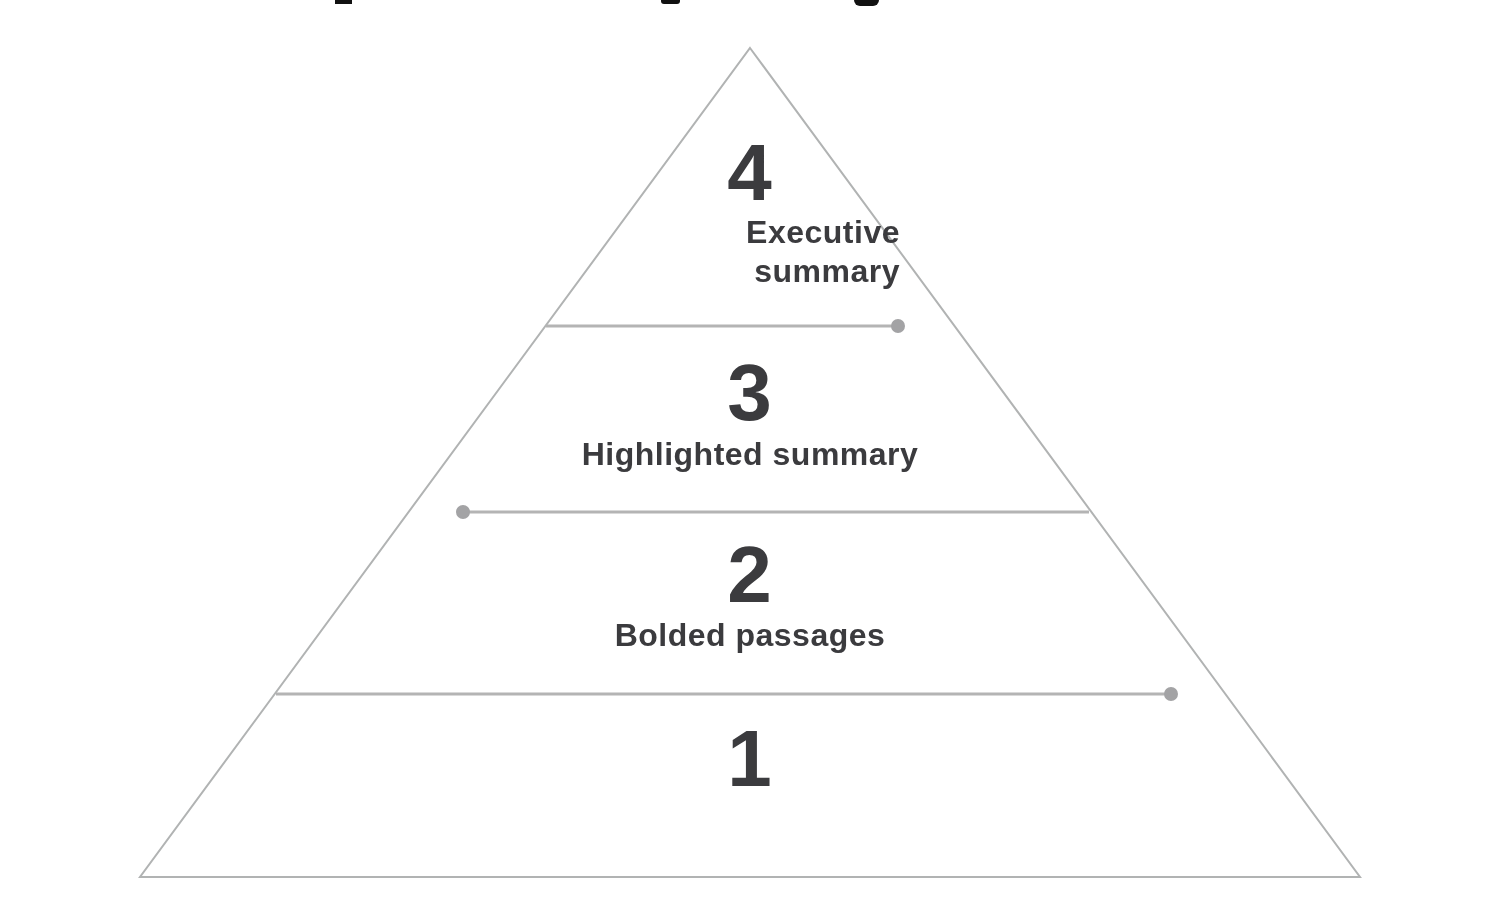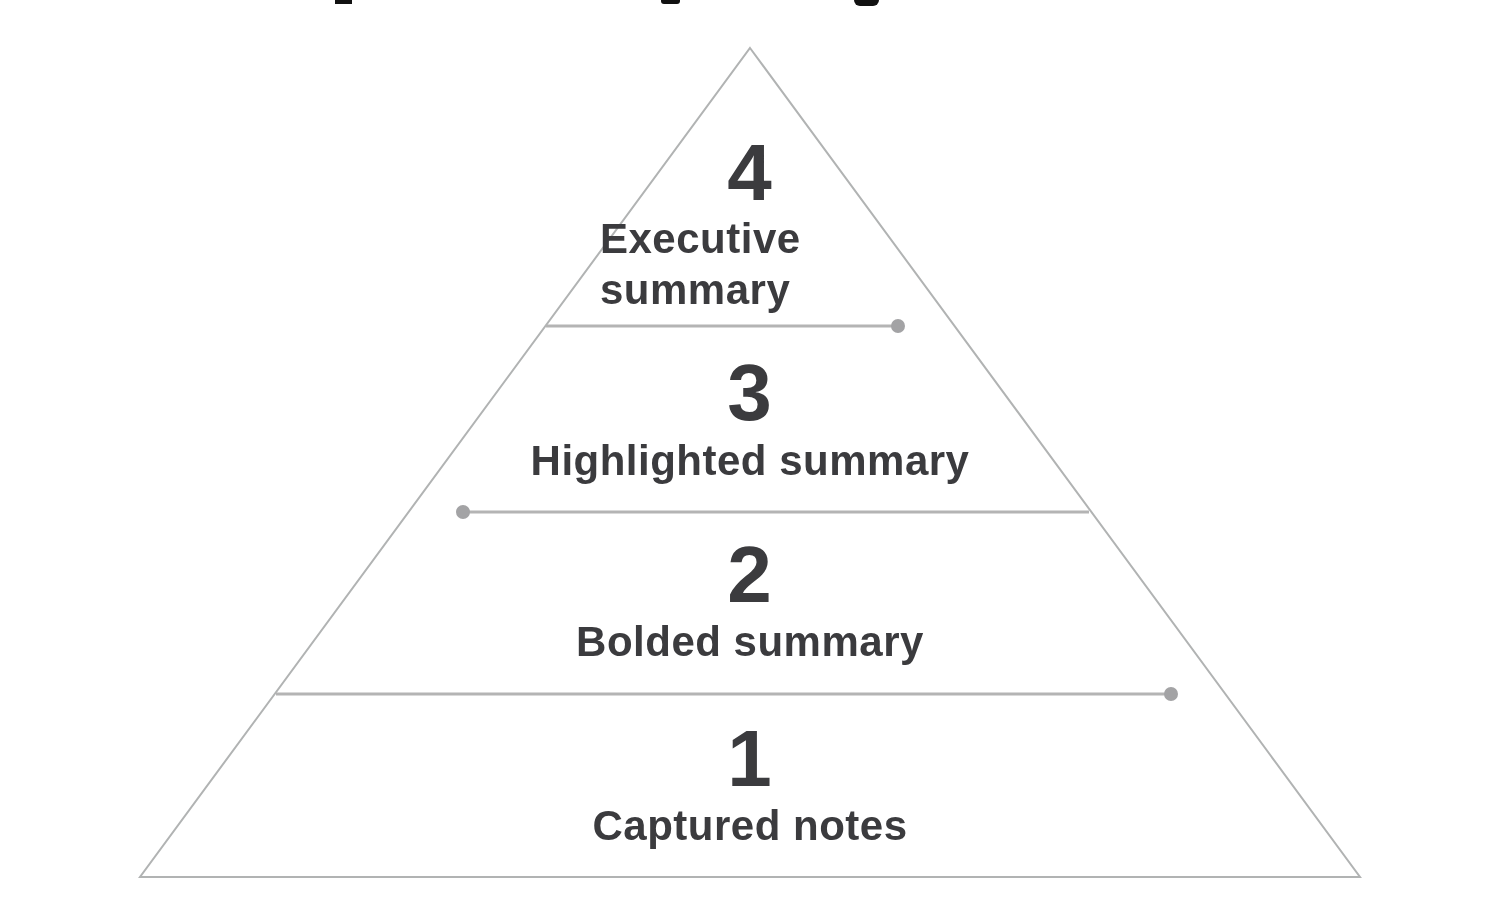--- a/index.html
+++ b/index.html
@@ -28,25 +28,25 @@
     font-weight: 800;
     line-height: 1;
     color: #3b3b3e;
     text-align: center;
     letter-spacing: 1px;
   }
   .lvl-label {
     position: absolute;
     left: 750px;
     transform: translateX(-50%);
-    font-size: 42px;
+    font-size: 32px;
     font-weight: 700;
     line-height: 1.22;
     color: #3b3b3e;
-    text-align: left;
+    text-align: right;
     white-space: nowrap;
     letter-spacing: 0.5px;
   }
   .lvl-label.wrap {
     white-space: normal;
     width: 300px;
   }
   
   .top-frag {
     position: absolute;
@@ -79,18 +79,17 @@
     <circle cx="1171" cy="694" r="7" fill="#a3a3a5"></circle>
   </svg>
 
   <div class="lvl-num" style="top:133px">4</div>
   <div class="lvl-label wrap" style="top:213px">Executive summary</div>
 
   <div class="lvl-num" style="top:353px">3</div>
   <div class="lvl-label" style="top:435px">Highlighted summary</div>
 
   <div class="lvl-num" style="top:535px">2</div>
-  <div class="lvl-label" style="top:616px">Bolded summary</div>
+  <div class="lvl-label" style="top:616px">Bolded passages</div>
 
   <div class="lvl-num" style="top:719px">1</div>
-  <div class="lvl-label" style="top:800px">Captured notes</div>
 
 </div>
 
 </body></html>

